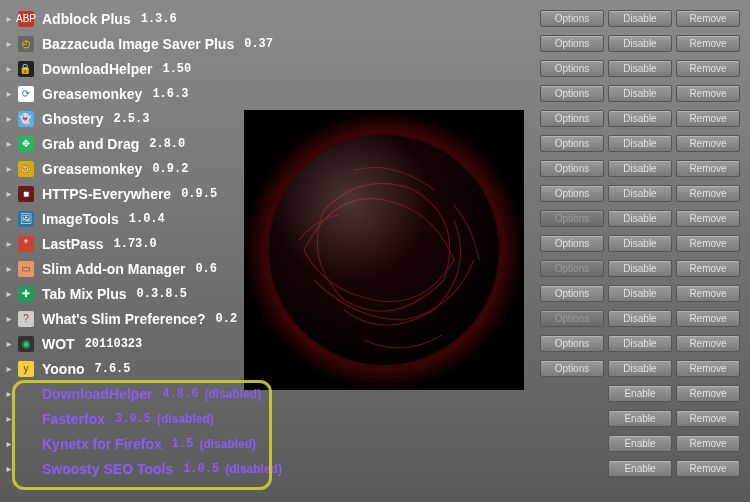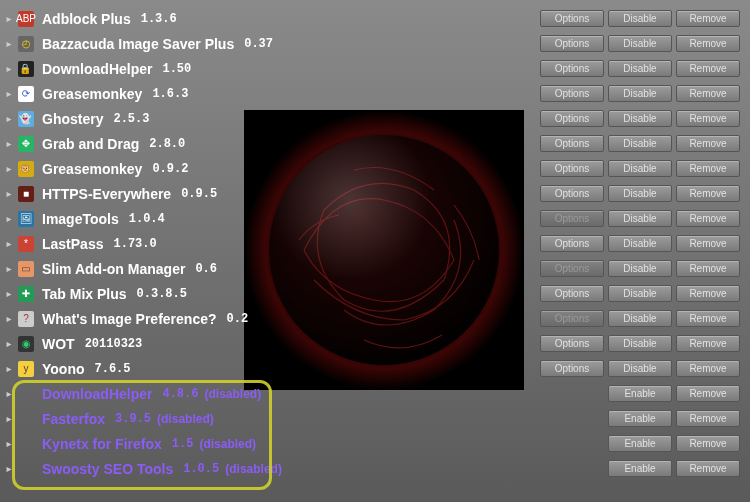--- a/index.html
+++ b/index.html
@@ -263,21 +263,21 @@
       <span class="name">Tab Mix Plus</span>
       <span class="version">0.3.8.5</span>
       <div class="spacer"></div>
       <div class="btn">Options</div>
       <div class="btn">Disable</div>
       <div class="btn">Remove</div>
     </div>
     <div class="row">
       <div class="collapse-col">▸</div>
       <div class="icon" style="background: rgb(204, 204, 204); color: rgb(170, 51, 51);">?</div>
-      <span class="name">What's Image Preference?</span>
+      <span class="name">What's Slim Preference?</span>
       <span class="version">0.2</span>
       <div class="spacer"></div>
       <div class="btn dim">Options</div>
       <div class="btn">Disable</div>
       <div class="btn">Remove</div>
     </div>
     <div class="row">
       <div class="collapse-col">▸</div>
       <div class="icon" style="background: rgb(51, 51, 51); color: rgb(46, 204, 113);">◉</div>
       <span class="name">WOT</span>

